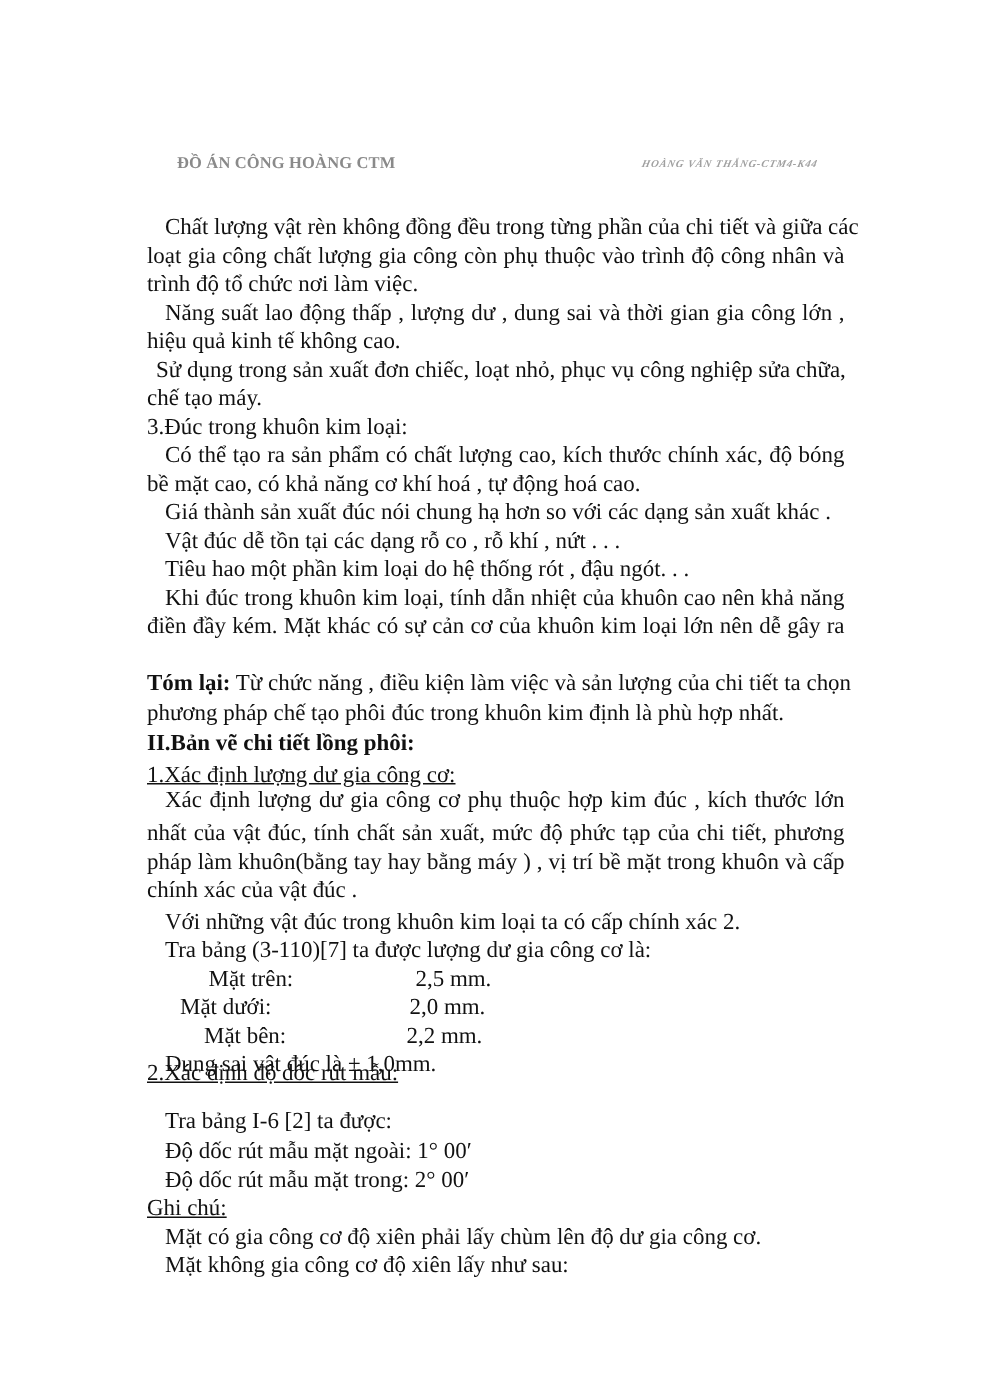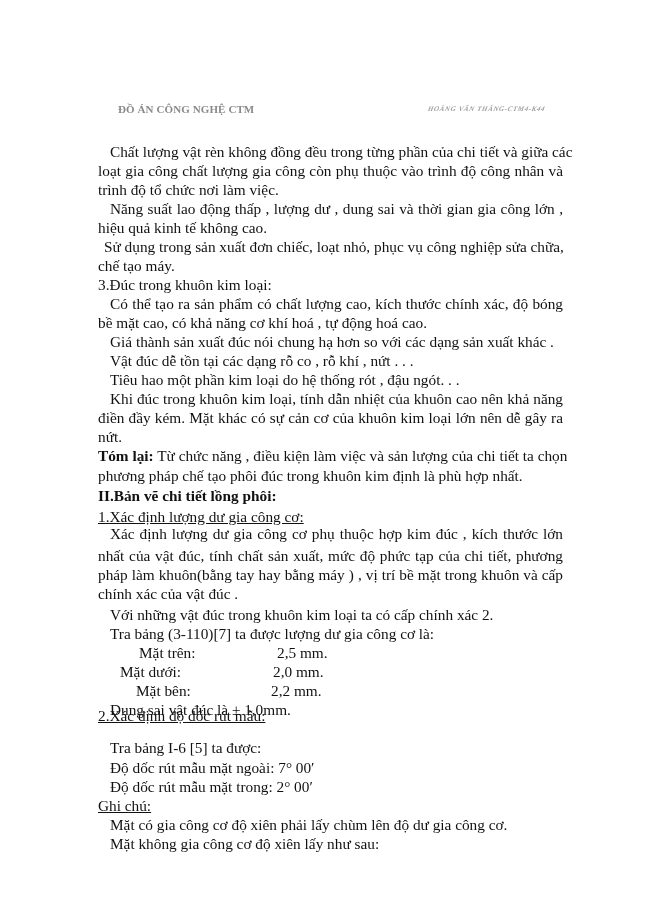--- a/index.html
+++ b/index.html
@@ -26,42 +26,41 @@
   .ind2 { left: 104px; width: 459px; }
   .b { font-weight: bold; }
   .u { text-decoration: underline; }
   .val { position: absolute; white-space: nowrap; }
 </style>
 </head>
 <body>
 
 <div class="page">
 
-  <div class="hdr-left">ĐỒ ÁN CÔNG NGHỆ CTM</div>
+  <div class="hdr-left">ĐỒ ÁN CÔNG HOÀNG CTM</div>
   <div class="hdr-right">HOÀNG VĂN THẮNG-CTM4-K44</div>
 
   <div class="ln j ind1" style="top:142px">Chất lượng vật rèn không đồng đều trong từng phần của chi tiết và giữa các</div>
   <div class="ln j" style="top:161px">loạt gia công  chất lượng gia công còn phụ thuộc vào trình độ công nhân và</div>
   <div class="ln" style="top:180px">trình độ tổ chức nơi làm việc.</div>
 
   <div class="ln j ind1" style="top:199px">Năng suất lao động thấp , lượng dư , dung sai và thời gian gia công lớn ,</div>
   <div class="ln" style="top:218px">hiệu quả kinh tế không cao.</div>
 
   <div class="ln j ind2" style="top:237px">Sử dụng trong sản xuất đơn chiếc, loạt nhỏ, phục vụ công nghiệp sửa chữa,</div>
   <div class="ln" style="top:256px">chế tạo máy.</div>
 
   <div class="ln" style="top:275px">3.Đúc trong khuôn kim loại:</div>
   <div class="ln j ind1" style="top:294px">Có thể tạo ra sản phẩm có chất lượng cao, kích thước chính xác, độ bóng</div>
   <div class="ln" style="top:313px">bề mặt cao, có khả năng cơ khí hoá , tự động hoá cao.</div>
   <div class="ln ind1" style="top:332px">Giá thành sản xuất đúc nói chung hạ hơn so với các dạng sản xuất khác .</div>
   <div class="ln ind1" style="top:351px">Vật đúc dễ tồn tại các dạng rỗ co , rỗ khí , nứt . . .</div>
   <div class="ln ind1" style="top:370px">Tiêu hao một phần kim loại do hệ thống rót , đậu ngót. . .</div>
   <div class="ln j ind1" style="top:389px">Khi đúc trong khuôn kim loại, tính dẫn nhiệt của khuôn cao nên khả năng</div>
   <div class="ln j" style="top:408px">điền đầy kém. Mặt khác có sự cản cơ của khuôn kim loại lớn nên dễ gây ra</div>
-  <div class="ln" style="top:427px">nứt.</div>
 
   <div class="ln" style="top:446px; display:flex; justify-content:space-between;">
     <span class="b" style="white-space:pre;text-align:center;">Tóm lại:</span>
     <span class="j" style="flex:1; white-space:pre;"> Từ chức năng , điều kiện làm việc và sản lượng của chi tiết ta chọn</span>
   </div>
   <div class="ln" style="top:466px">phương pháp chế tạo phôi đúc trong khuôn kim định là phù hợp nhất.</div>
 
   <div class="ln b" style="top:486px">II.Bản vẽ chi tiết lồng phôi:</div>
   <div class="ln u" style="top:507px; width:auto;">1.Xác định lượng dư gia công cơ:</div>
 
@@ -81,22 +80,22 @@
     <span class="val" style="left:175px">2,0 mm.</span>
   </div>
   <div class="ln" style="top:681px">
     <span class="val" style="left:38px">Mặt bên:</span>
     <span class="val" style="left:173px">2,2 mm.</span>
   </div>
 
   <div class="ln ind1" style="top:700px">Dung sai vật đúc là ± 1,0mm.</div>
 
   <div class="ln u" style="top:706px; width:auto;">2.Xác định độ dốc rút mẫu:</div>
-  <div class="ln ind1" style="top:738px">Tra bảng I-6 [5] ta được:</div>
-  <div class="ln ind1" style="top:758px">Độ dốc rút mẫu mặt ngoài: 7° 00′</div>
+  <div class="ln ind1" style="top:738px">Tra bảng I-6 [2] ta được:</div>
+  <div class="ln ind1" style="top:758px">Độ dốc rút mẫu mặt ngoài: 1° 00′</div>
   <div class="ln ind1" style="top:777px">Độ dốc rút mẫu mặt trong: 2° 00′</div>
 
   <div class="ln u" style="top:796px; width:auto;">Ghi chú:</div>
   <div class="ln ind1" style="top:815px">Mặt có gia công cơ độ xiên phải lấy chùm lên độ dư gia công cơ.</div>
   <div class="ln ind1" style="top:834px">Mặt không gia công cơ độ xiên lấy như sau:</div>
 </div>
 
 <style>
   
 </style>

